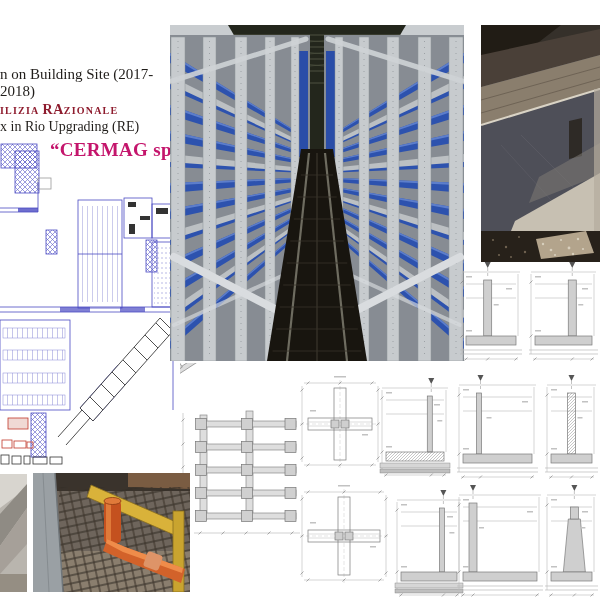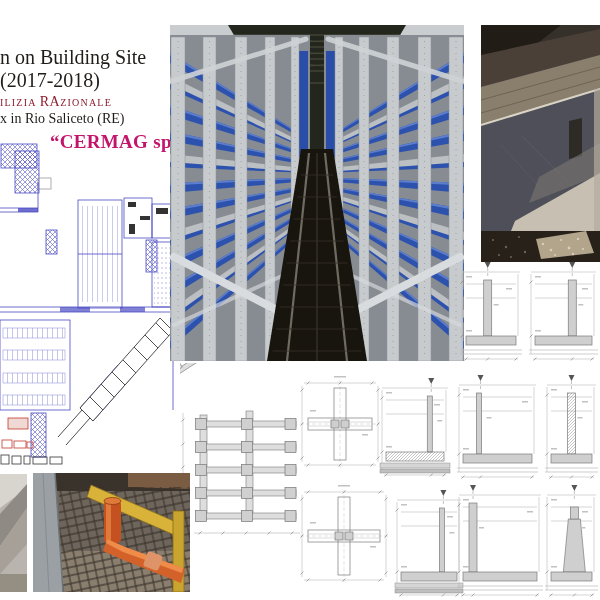--- a/index.html
+++ b/index.html
@@ -1,21 +1,21 @@
 <!DOCTYPE html>
 <html style="--magenta: #c4156c; --darkred: #8e1c2e;"><head>
 <meta charset="utf-8">
 <style>
   html,body{margin:0;padding:0;background:#fff;}
   .canvas{position:relative;width:600px;height:600px;background:#ffffff;overflow:hidden;
           font-family:"Liberation Serif",serif;}
   .header{position:absolute;left:0;top:42px;width:178px;}
   .h-line1{font-size:9px;color:#433e36;letter-spacing:.2px;}
-  .h-line2{font-size:20px;color:#201d1a;margin-top:4px;}
-  .h-line3{font-weight:normal;font-size:10px;letter-spacing:1.2px;color:var(--darkred,#8e1c2e);margin-top:2px;}
+  .h-line2{font-size:15px;color:#201d1a;margin-top:24px;}
+  .h-line3{font-weight:bold;font-size:10px;letter-spacing:1.2px;color:var(--darkred,#8e1c2e);margin-top:2px;}
   .h-line3 .ra{font-size:14px;letter-spacing:.5px;}
   .h-line4{font-size:14px;color:#201d1a;margin-top:1px;}
   .h-line5{font-size:19px;font-weight:bold;color:var(--magenta,#c4156c);margin-top:4px;
            padding-left:50px;white-space:nowrap;letter-spacing:.3px;}
   svg{position:absolute;display:block;}
   .floor-plan{left:0;top:142px;}
   .warehouse{left:170px;top:25px;}
   .concrete{left:481px;top:25px;}
   .foundation-plan{left:180px;top:363px;}
   .details{left:290px;top:255px;}
@@ -23,21 +23,21 @@
   .rebar{left:33px;top:473px;}
 </style>
 </head>
 <body>
 
 <div class="canvas">
 
   <div class="header">
     <div class="h-line2">n on Building Site (2017-2018)</div>
     <div class="h-line3"><span>ILIZIA</span> <span class="ra">RA</span><span>ZIONALE</span></div>
-    <div class="h-line4">x in Rio Saliceto (RE)</div>
+    <div class="h-line4">x in Rio Upgrading (RE)</div>
     <div class="h-line5">“CERMAG spa”</div>
   </div>
 
   <svg class="floor-plan" width="174" height="326" viewBox="0 0 174 326">
     <defs>
       <pattern id="xh" width="5" height="5" patternUnits="userSpaceOnUse">
         <path d="M0,5 L5,0 M0,0 L5,5" stroke="#5a5ac8" stroke-width="0.6"></path>
       </pattern>
       <pattern id="vl" width="5" height="6" patternUnits="userSpaceOnUse">
         <path d="M2.5,0 V6" stroke="#8a8ad4" stroke-width="0.5"></path>

